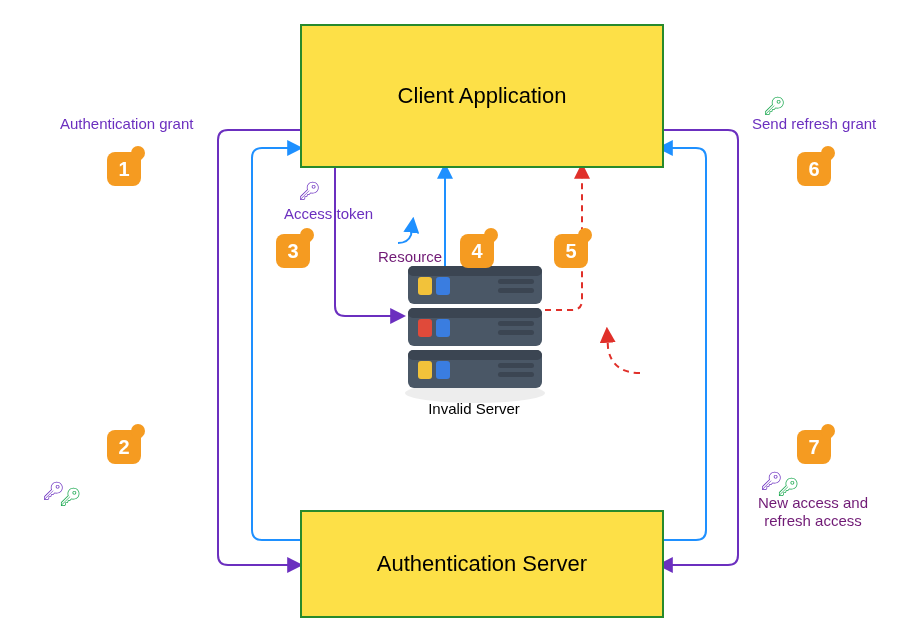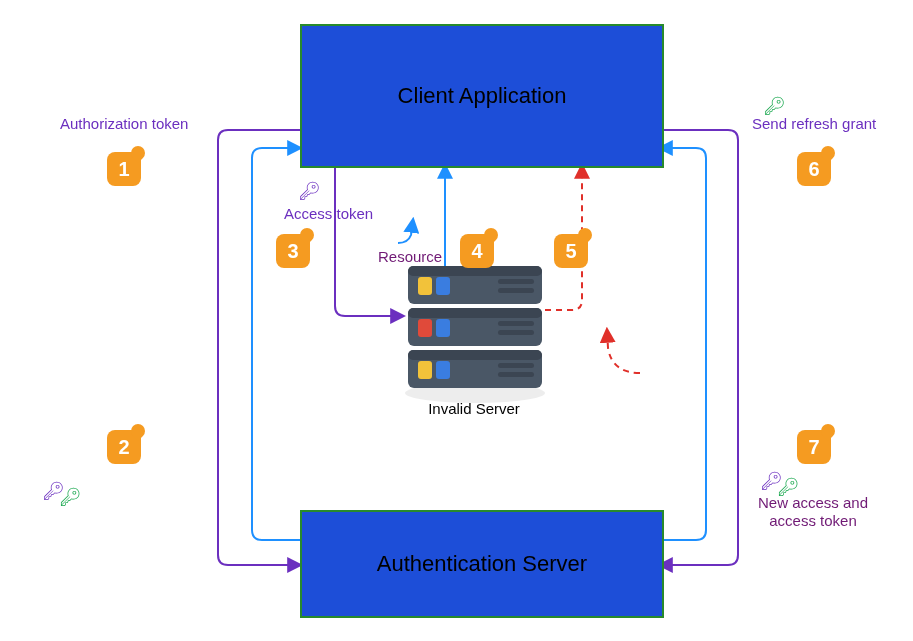--- a/index.html
+++ b/index.html
@@ -15,21 +15,21 @@
   }
   svg.layer {
     position: absolute;
     inset: 0;
     width: 913px;
     height: 641px;
     pointer-events: none;
   }
   .box {
     position: absolute;
-    background: #1d4ed8;
+    background: #fde047;
     border: 2px solid #288a2c;
     color: #000;
     display: flex;
     align-items: center;
     justify-content: center;
     font-size: 22px;
   }
   .badge {
     position: absolute;
     width: 34px;
@@ -146,26 +146,26 @@
   <div class="lbl black" style="left:402px; top:400px; width:144px;">Invalid Server</div>
 
   <div class="badge" style="left:107px; top:152px;">1</div>
   <div class="badge" style="left:107px; top:430px;">2</div>
   <div class="badge" style="left:276px; top:234px;">3</div>
   <div class="badge" style="left:460px; top:234px;">4</div>
   <div class="badge" style="left:554px; top:234px;">5</div>
   <div class="badge" style="left:797px; top:152px;">6</div>
   <div class="badge" style="left:797px; top:430px;">7</div>
 
-  <div class="lbl purple" style="left:60px; top:115px;">Authorization token</div>
+  <div class="lbl purple" style="left:60px; top:115px;">Authentication grant</div>
   <div class="lbl purple" style="left:284px; top:205px;">Access token</div>
   <div class="lbl blue" style="left:378px; top:248px;">Resource</div>
   <div class="lbl purple" style="left:752px; top:115px;">Send refresh grant</div>
   <div class="lbl blue" style="left:758px; top:494px; white-space:pre;">New access and
-access token</div>
+refresh access</div>
 
   <div class="keys" style="left:298px; top:180px;">
     <span class="key-purple">🔑︎</span>
   </div>
   <div class="keys" style="left:42px; top:480px;">
     <span class="key-purple">🔑︎</span><span class="key-green" style="margin-left:-4px; top:6px; position:relative;">🔑︎</span>
   </div>
   <div class="keys" style="left:763px; top:95px;">
     <span class="key-green">🔑︎</span>
   </div>

